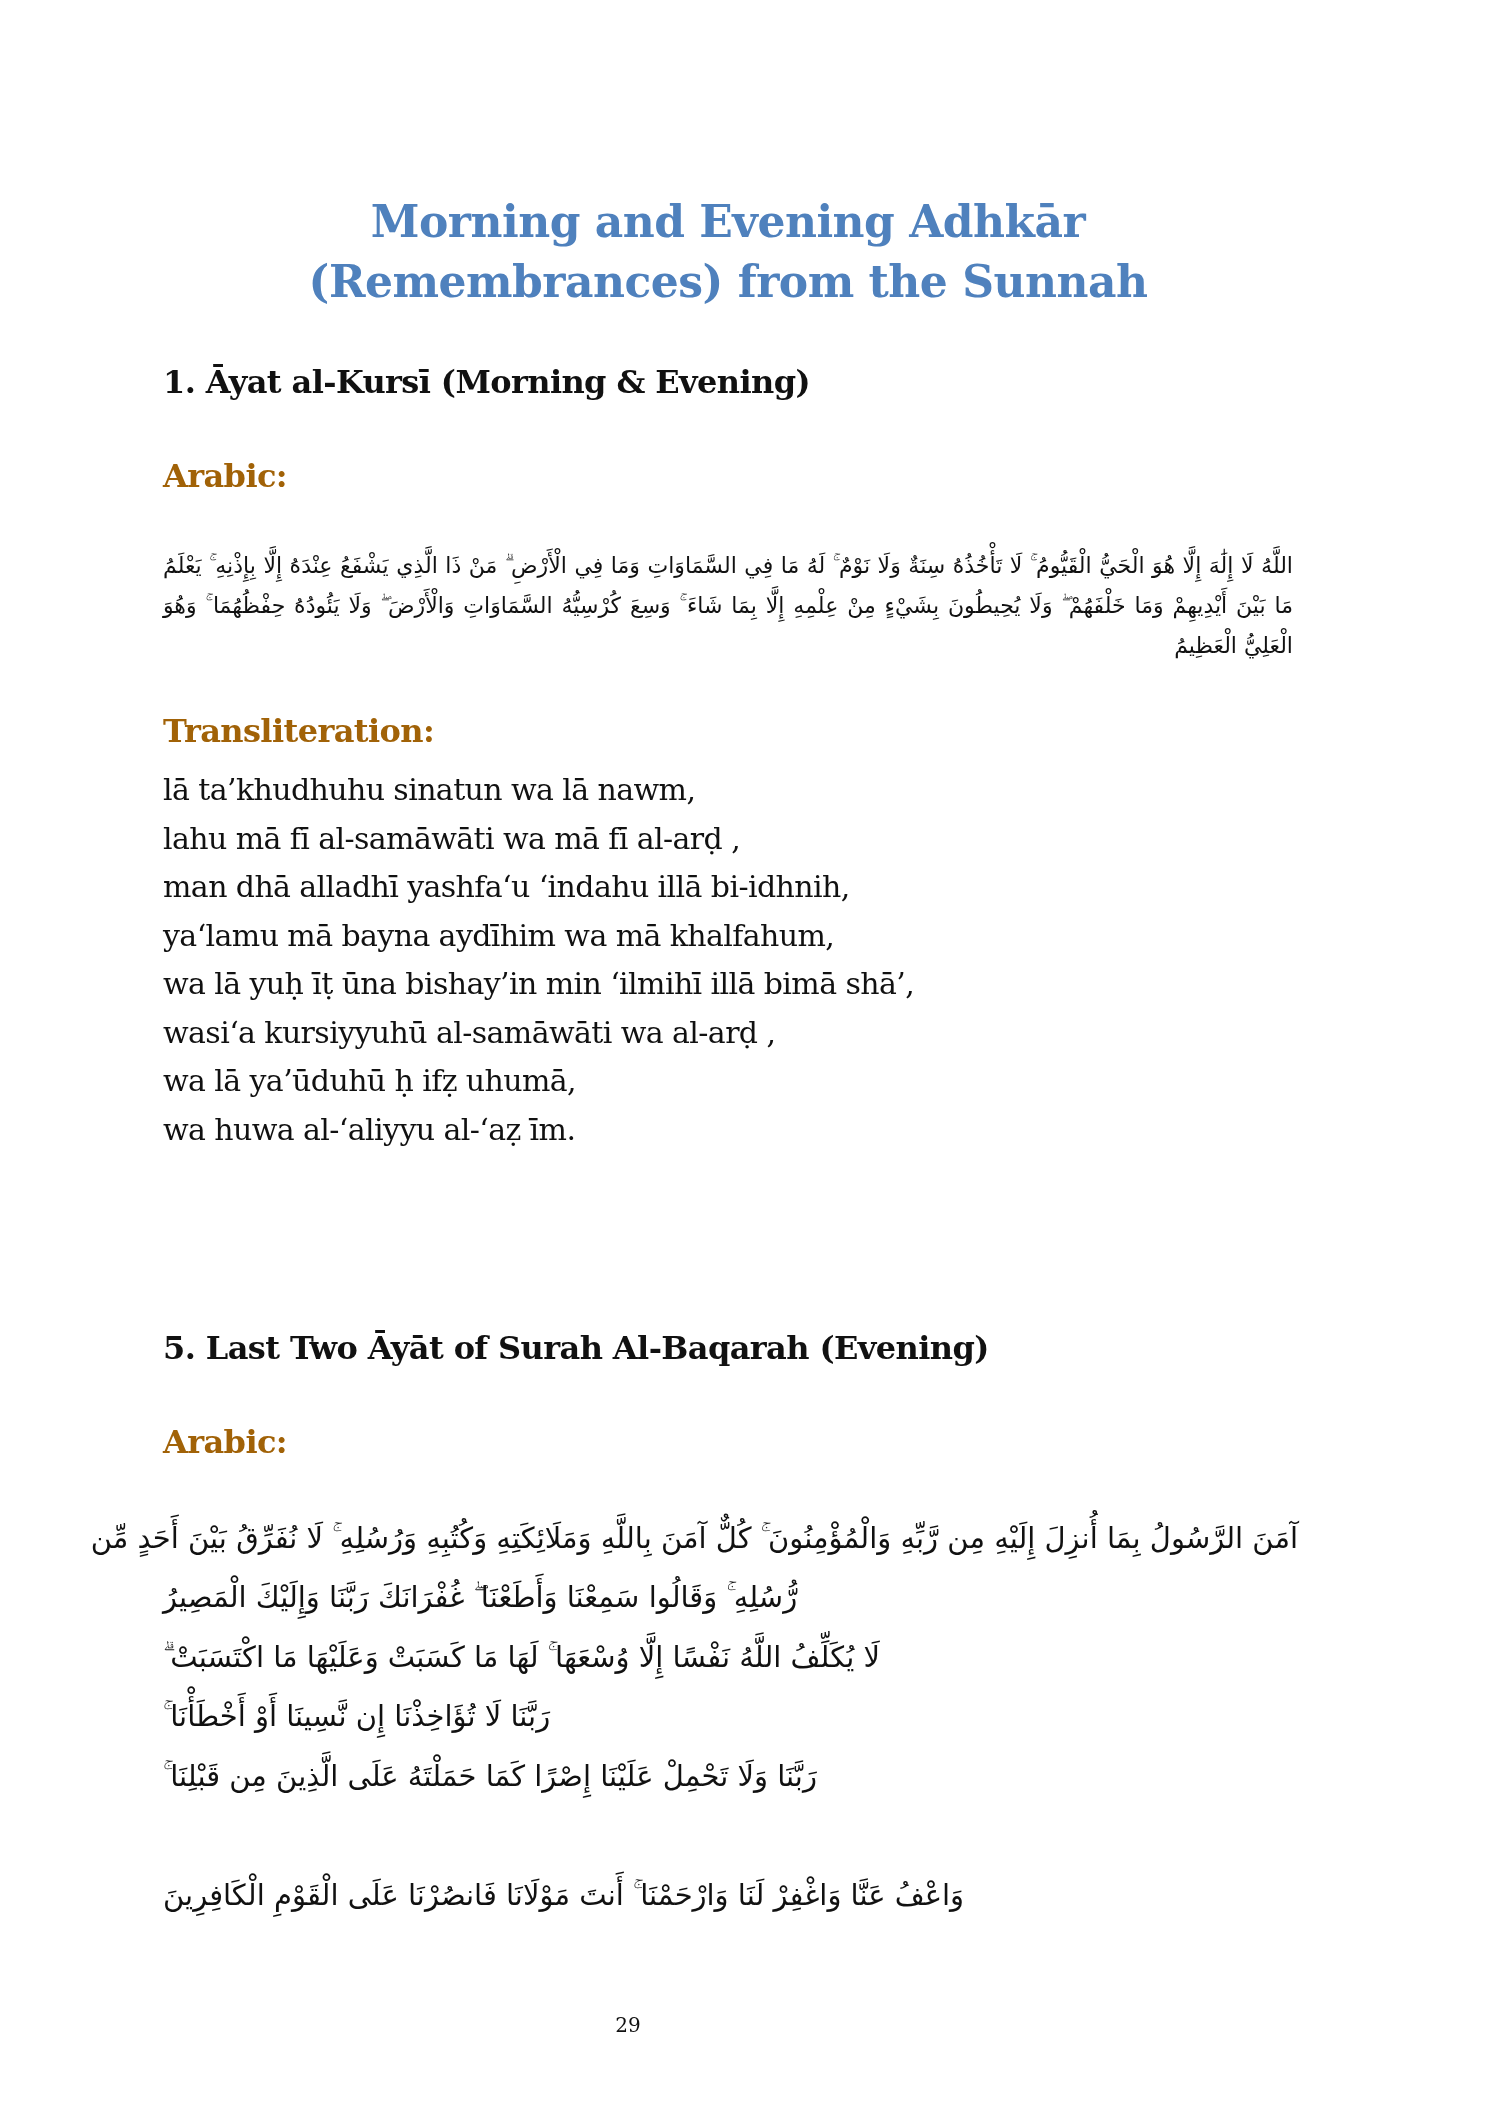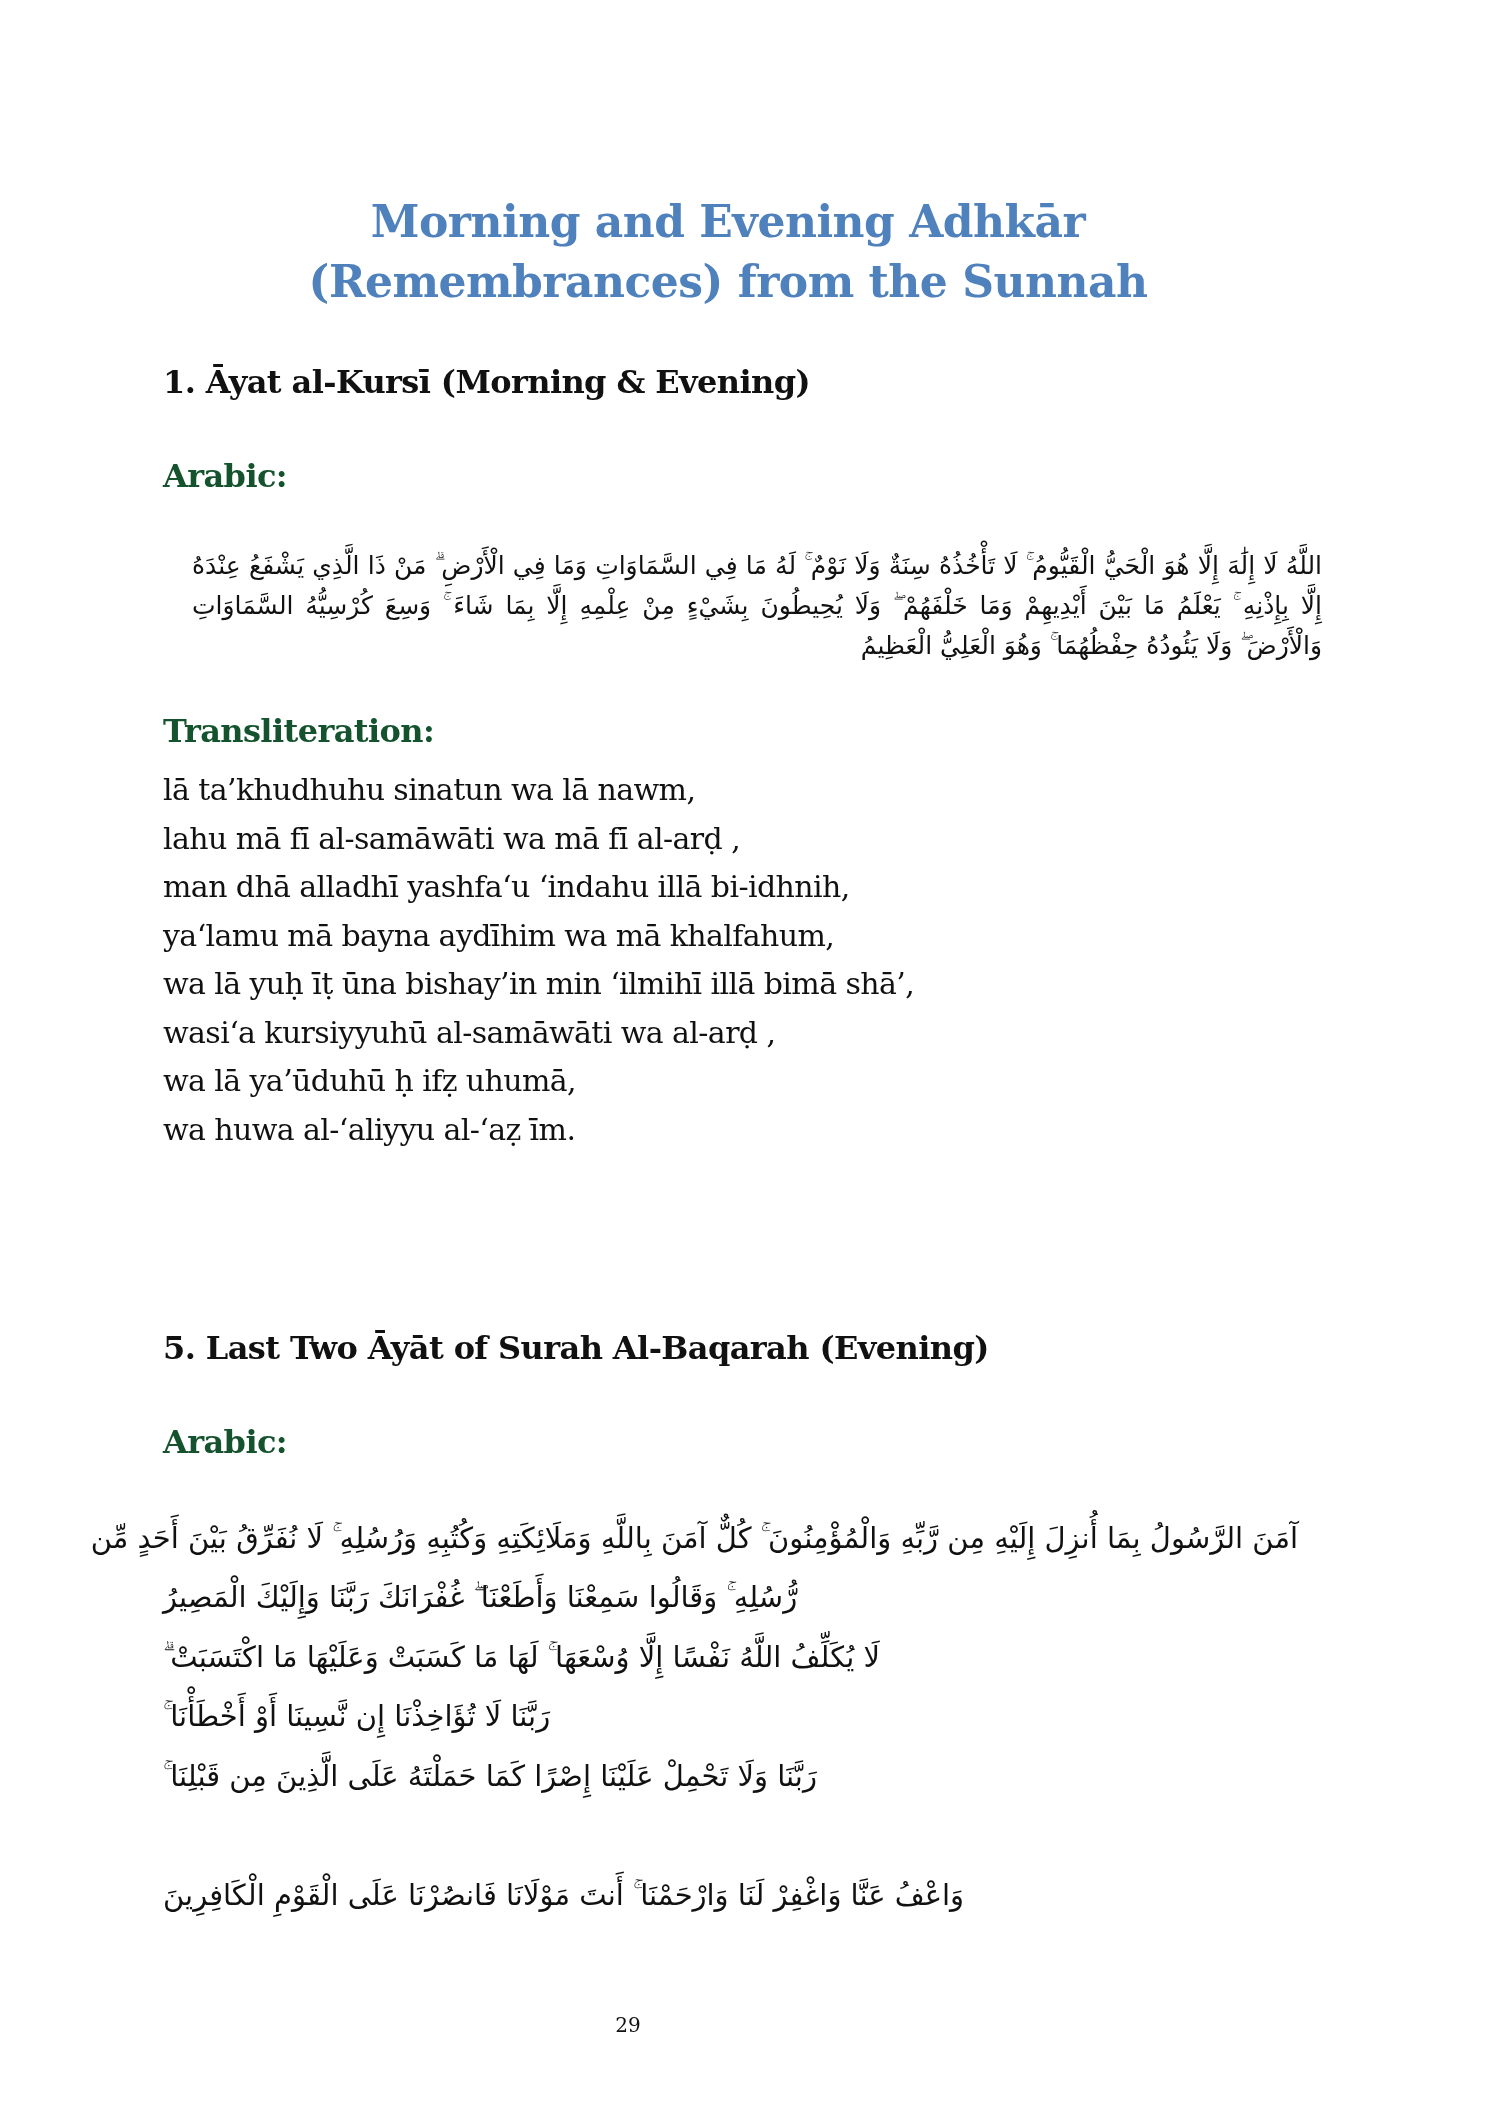--- a/index.html
+++ b/index.html
@@ -13,27 +13,27 @@
     position: absolute; left: 163px; width: 1130px; top: 192px;
     text-align: center; color: #4f81bd; font-weight: bold;
     font-size: 44px; line-height: 60px; letter-spacing: -0.5px;
   }
   .h2 {
     position: absolute; left: 163px; font-weight: bold; font-size: 32px;
     letter-spacing: -0.6px; white-space: nowrap; color: #111;
   }
   .h3 {
     position: absolute; left: 163px; font-weight: bold; font-size: 32px;
-    letter-spacing: -0.6px; white-space: nowrap; color: #14532d;
+    letter-spacing: -0.6px; white-space: nowrap; color: #a16207;
   }
   .arabic-block {
     position: absolute; left: 163px; width: 1130px;
     direction: rtl; text-align: justify; text-align-last: right;
     font-family: "DejaVu Sans", "Liberation Sans", sans-serif;
-    font-size: 25px; line-height: 40px; color: #111; margin-left: 29px;
+    font-size: 22px; line-height: 40px; color: #111;
   }
   .arabic-line {
     position: absolute; left: 163px; width: 1135px;
     direction: rtl; text-align: left;
     font-family: "DejaVu Sans", "Liberation Sans", sans-serif;
     font-size: 29px; line-height: 40px; color: #111; white-space: nowrap;
   }
   .translit {
     position: absolute; left: 163px; width: 1130px;
     font-size: 30px; line-height: 48.5px; color: #111; letter-spacing: -0.6px;

